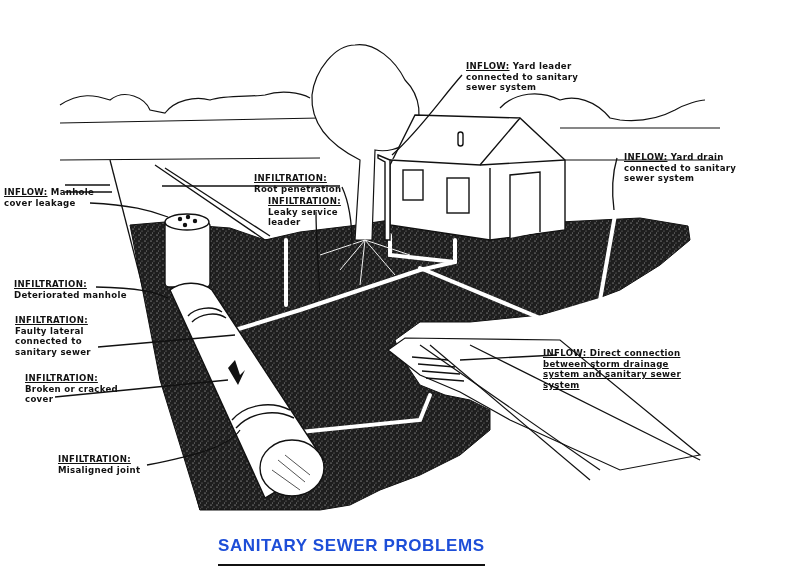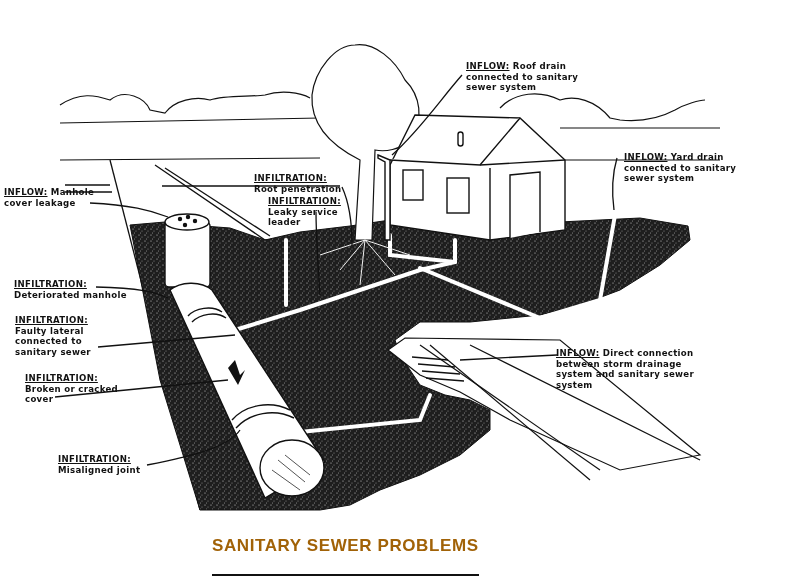--- a/index.html
+++ b/index.html
@@ -1,20 +1,20 @@
 <!DOCTYPE html>
 <html><head>
 <meta charset="utf-8">
 <style>
   html, body { margin:0; padding:0; background:#fff; }
   body { width:800px; height:583px; position:relative; overflow:hidden; font-family:"DejaVu Sans", sans-serif; }
   #scene { position:absolute; left:0; top:0; width:800px; height:583px; }
   .lbl { position:absolute; font-family:"DejaVu Sans", sans-serif; font-size:8.6px; line-height:10.5px; color:#111; font-weight:bold; letter-spacing:0.3px; white-space:nowrap; }
   .lbl .k { text-decoration:underline; }
-  .title { position:absolute; left:212px; top:536px; font-family:"Liberation Sans", sans-serif; font-weight:bold; font-size:17px; letter-spacing:0.6px; color:#a16207; border-bottom:2px solid #111; padding-bottom:18px; white-space:nowrap; }
+  .title { position:absolute; left:218px; top:536px; font-family:"Liberation Sans", sans-serif; font-weight:bold; font-size:17px; letter-spacing:0.6px; color:#1d4ed8; border-bottom:2px solid #111; padding-bottom:8px; white-space:nowrap; }
 </style>
 </head>
 <body>
 
 <svg id="scene" viewBox="0 0 800 583" xmlns="http://www.w3.org/2000/svg">
   <defs>
     <pattern id="soil" width="6" height="6" patternUnits="userSpaceOnUse">
       <rect width="6" height="6" fill="#1e1e1e"></rect>
       <circle cx="1" cy="1" r="0.6" fill="#cfcfcf"></circle>
       <circle cx="4" cy="3" r="0.5" fill="#9a9a9a"></circle>
@@ -147,31 +147,31 @@
   <span>Root penetration</span>
 </div>
 
 <div class="lbl" style="left:268px;top:196px;">
   <span class="k">INFILTRATION:</span><br>
   <span>Leaky service</span><br>
   <span>leader</span>
 </div>
 
 <div class="lbl" style="left:466px;top:61px;">
-  <span class="k">INFLOW:</span> <span>Roof drain</span><br>
+  <span class="k">INFLOW:</span> <span>Yard leader</span><br>
   <span>connected to sanitary</span><br>
   <span>sewer system</span>
 </div>
 
 <div class="lbl" style="left:624px;top:152px;">
   <span class="k">INFLOW:</span> <span>Yard drain</span><br>
   <span>connected to sanitary</span><br>
   <span>sewer system</span>
 </div>
 
-<div class="lbl" style="left:556px;top:348px;">
+<div class="lbl" style="left:543px;top:348px;text-decoration:underline;">
   <span class="k">INFLOW:</span> <span>Direct connection</span><br>
   <span>between storm drainage</span><br>
   <span>system and sanitary sewer</span><br>
   <span>system</span>
 </div>
 
 <div class="title">SANITARY SEWER PROBLEMS</div>
 
 </body></html>

